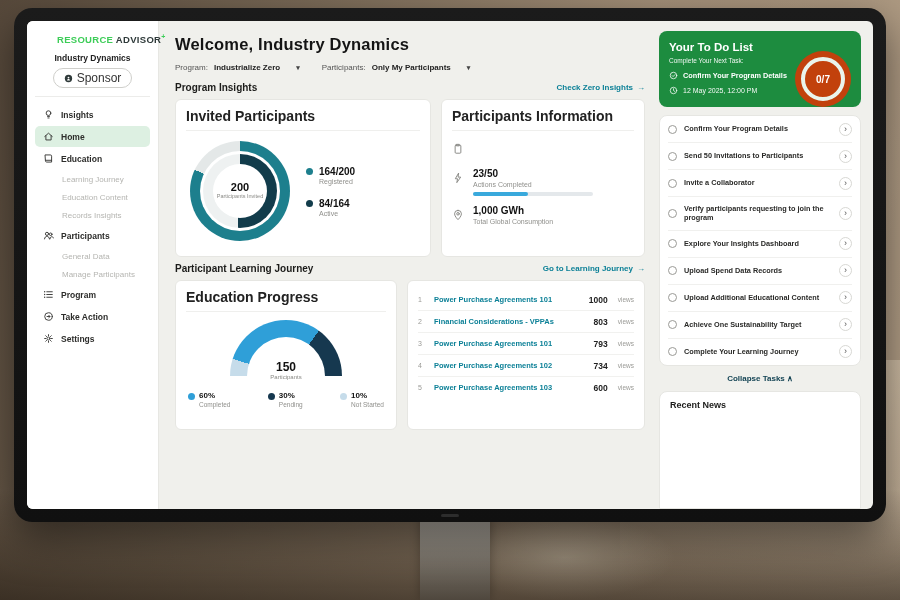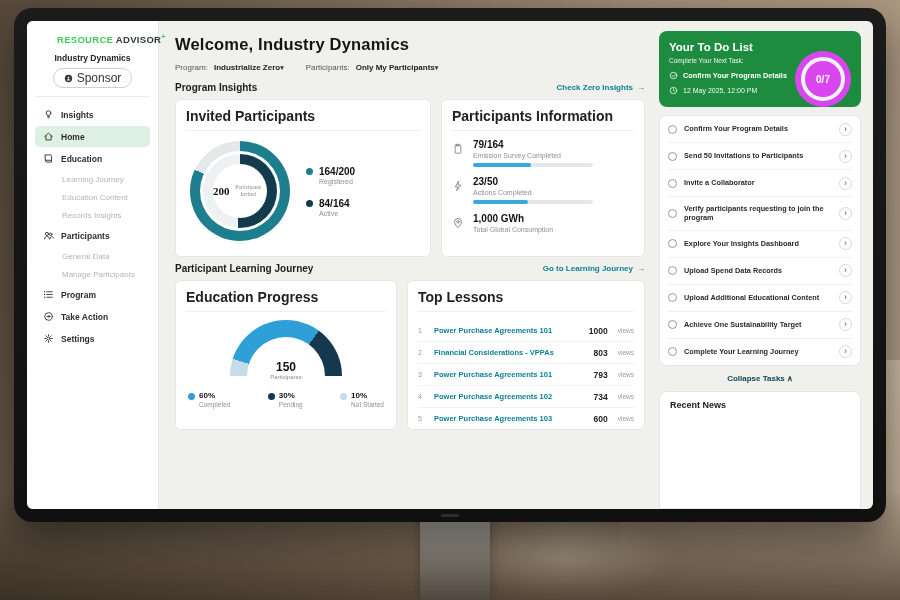--- a/index.html
+++ b/index.html
@@ -38,37 +38,37 @@
   .nav-item.active { background:#ddf0e2; }
   .nav-sub { padding:4.5px 8px 4.5px 27px; font-size:8px; color:#b5b5b1; font-weight:normal; cursor:pointer; }
   .nav-icon { width:11px; height:11px; display:inline-flex; flex:none; }
   .nav-icon svg { width:11px; height:11px; }
 
   
   .main { flex:1; min-width:0; padding:10px 12px 0 16px; }
   h1 { font-size:16.5px; color:#141414; margin:4px 0 9px; letter-spacing:.2px; }
   .filters { display:flex; align-items:center; gap:6px; font-size:8px; color:#555; margin-bottom:10px; }
   .f-group2 { margin-left:16px; }
-  .f-value { font-weight:bold; color:#222; display:inline-flex; gap:0; align-items:flex-end; cursor:pointer; }
+  .f-value { font-weight:bold; color:#222; display:inline-flex; gap:16px; align-items:flex-end; cursor:pointer; }
   .chev { color:#444; font-size:7px; }
   .sec-head { display:flex; justify-content:space-between; align-items:center; margin:4px 0 6px; }
   .sec-title { font-size:10px; font-weight:bold; color:#1c1c1a; }
   .sec-link { font-size:8px; font-weight:bold; color:#0c8097; display:flex; gap:4px; align-items:center; cursor:pointer; }
   .cards-row { display:flex; gap:10px; margin-bottom:6px; }
   .card { background:#fff; border:1px solid #e6e6e2; border-radius:6px; padding:8px 10px; }
   .card-title { font-size:14px; font-weight:bold; color:#222; padding-bottom:6px; border-bottom:1px solid #efefed; margin-bottom:8px; }
 
   .card-invited { width:256px; height:158px; }
   .donut-row { display:flex; align-items:center; gap:16px; padding:2px 0 0 4px; }
   .donut { position:relative; width:100px; height:100px; flex:none; }
   .d-outer { position:absolute; inset:0; border-radius:50%; }
   .d-gap1 { position:absolute; inset:10px; border-radius:50%; background:#fff; }
   .d-inner { position:absolute; inset:13px; border-radius:50%; }
-  .d-center { position:absolute; inset:23px; border-radius:50%; background:#fff; display:flex; flex-direction:row;
-    align-items:center; justify-content:center; text-align:center;font-family:Liberation Serif, serif; }
+  .d-center { position:absolute; inset:23px; border-radius:50%; background:#fff; display:flex; flex-direction:column;
+    justify-content:center; text-align:center; }
   .d-val { font-size:11px; font-weight:bold; color:#111; }
   .d-lab { font-size:5.5px; color:#8a8a86; line-height:1.35; }
   .legend { display:flex; flex-direction:column; gap:13px; }
   .legend-item { display:flex; gap:6px; align-items:flex-start; }
   .dot { width:7px; height:7px; border-radius:50%; margin-top:2px; flex:none; }
   .leg-val { font-size:10px; font-weight:bold; color:#111; }
   .leg-lab { font-size:7px; color:#90908c; margin-top:1px; }
 
   .card-pinfo { flex:1; height:158px; }
   .stat { display:flex; gap:8px; margin-bottom:9px; }
@@ -101,21 +101,21 @@
   .l-views { font-size:6.5px; color:#9a9a96; margin-left:2px; }
 
   
   .rightpanel { width:216px; flex:none; padding:10px 12px 0 2px; display:flex; flex-direction:column; }
   .todo-card { position:relative; background:#1d8c3f; border-radius:8px; padding:10px 10px 12px; color:#fff; }
   .todo-title { font-size:11.5px; font-weight:bold; margin-bottom:4px; }
   .todo-sub { font-size:6.5px; opacity:.92; margin-bottom:7px; }
   .todo-next { display:flex; gap:5px; align-items:center; font-size:7.3px; font-weight:bold; margin-bottom:6px; width:132px; }
   .todo-due { display:flex; gap:5px; align-items:center; font-size:7px; opacity:.95; }
   .mini-ic svg { width:9px; height:9px; display:block; }
-  .todo-ring { position:absolute; right:10px; top:20px; width:56px; height:56px; border-radius:50%; background:#d946ef;
+  .todo-ring { position:absolute; right:10px; top:20px; width:56px; height:56px; border-radius:50%; background:#c2410c;
     display:flex; align-items:center; justify-content:center; }
   .ring-inner { width:44px; height:44px; border-radius:50%; border:4px solid #eaf4ec; display:flex; align-items:center;
     justify-content:center; font-size:10px; font-weight:bold; color:#fff; }
   .task-list { background:#fff; border:1px solid #e6e6e2; border-radius:8px; margin-top:8px; padding:0 8px; }
   .task-row { display:flex; align-items:center; gap:7px; padding:6.5px 0; border-bottom:1px solid #f0f0ee; cursor:pointer; }
   .task-row:last-child { border-bottom:none; }
   .task-check { width:9px; height:9px; border-radius:50%; border:1px solid #9a9a96; flex:none; }
   .task-label { flex:1; font-size:7.3px; font-weight:bold; color:#2a2a28; line-height:1.35; }
   .task-chev { width:13px; height:13px; border-radius:50%; border:1px solid #d8d8d4; color:#555; display:flex;
     align-items:center; justify-content:center; font-size:9px; flex:none; line-height:1; }
@@ -286,27 +286,20 @@
             </div>
           </div>
 
           <div class="card card-pinfo">
             <div class="card-title">Participants Information</div>
             <div class="stat">
               <span class="stat-icon"><svg viewBox="0 0 16 16">
                     <rect class="ic-gray" x="4.2" y="2.8" width="7.6" height="10.8" rx="1.2"></rect>
                     <path class="ic-gray" d="M6.3 1.8h3.4v2H6.3z"></path>
                   </svg></span>
-              <div class="stat-main">
-                <div class="stat-val">79/164</div>
-                <div class="stat-lab">Emission Survey Completed</div>
-                <div class="bar">
-                    <div class="bar-fill" style="width: 48%;"></div>
-                  </div>
-              </div>
             </div>
             <div class="stat">
               <span class="stat-icon"><svg viewBox="0 0 16 16">
                     <path class="ic-gray" d="M8.6 1.8 4.4 9h3l-1 5.2 5.2-7.4h-3z"></path>
                   </svg></span>
               <div class="stat-main">
                 <div class="stat-val">23/50</div>
                 <div class="stat-lab">Actions Completed</div>
                 <div class="bar">
                     <div class="bar-fill" style="width: 46%;"></div>
@@ -367,21 +360,20 @@
                 <span class="dot" style="background: rgb(198, 220, 234);"></span>
                 <div>
                   <div class="g-leg-val">10%</div>
                   <div class="g-leg-lab">Not Started</div>
                 </div>
               </div>
             </div>
           </div>
 
           <div class="card card-lessons">
-            <div class="card-title">Top Lessons</div>
             <div class="lesson">
               <span class="l-rank">1</span>
               <span class="l-title">Power Purchase Agreements 101</span>
               <span class="l-count">1000</span>
               <span class="l-views">views</span>
             </div>
             <div class="lesson">
               <span class="l-rank">2</span>
               <span class="l-title">Financial Considerations - VPPAs</span>
               <span class="l-count">803</span>

